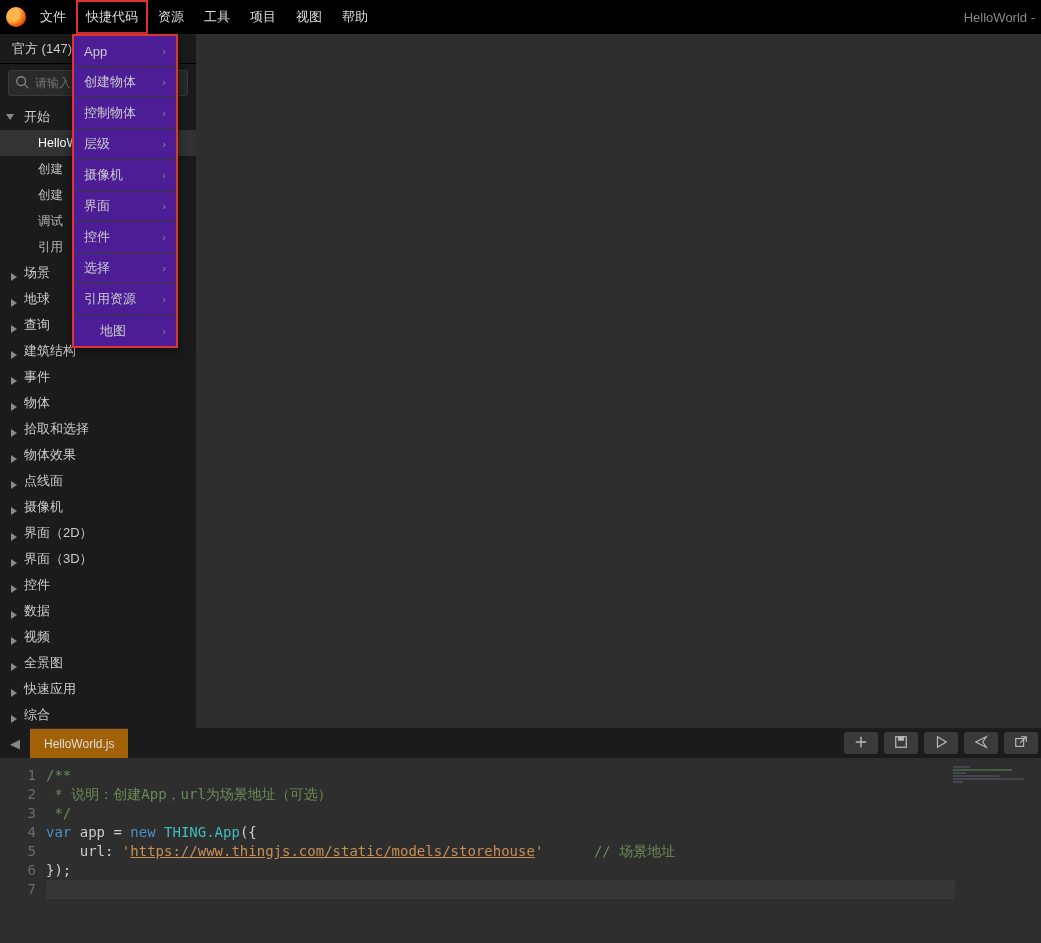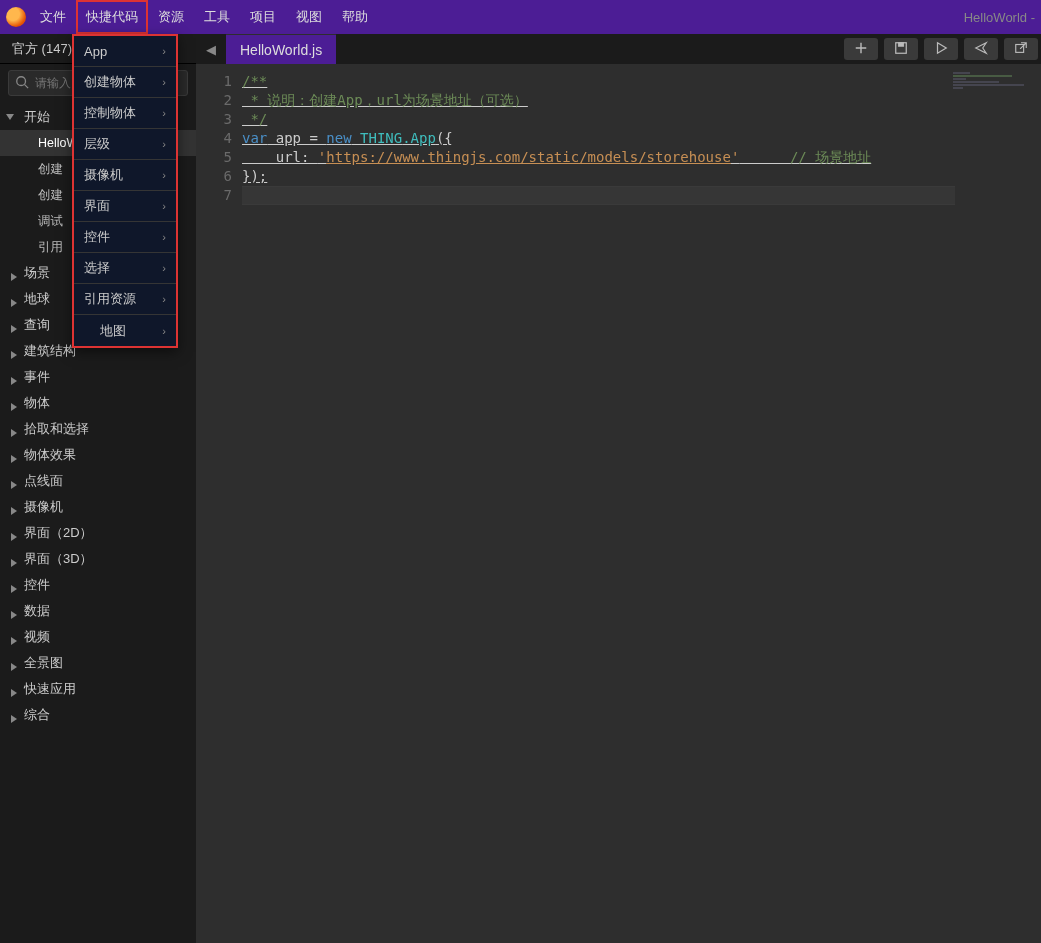--- a/index.html
+++ b/index.html
@@ -1,56 +1,56 @@
 <!DOCTYPE html>
 <html><head>
 <meta charset="utf-8">
 <style>
   * { box-sizing: border-box; margin: 0; padding: 0; }
   html, body { width: 1041px; height: 943px; overflow: hidden; font-family: "Microsoft YaHei", Arial, sans-serif; background:#2e2e2e; color:#ccc; font-size:13px; }
   
-  .menubar { height:34px; background:#4c1d95; display:flex; align-items:center; padding:7px 6px; position:relative; }
+  .menubar { height:34px; background:#000000; display:flex; align-items:center; padding:7px 6px; position:relative; }
   .logo { width:20px; height:20px; border-radius:50%; background:radial-gradient(circle at 35% 35%, #ffb74d 35%, #e65100 70%); margin-right:4px; position:relative;}
   .menubar-item { padding:0 10px; height:34px; display:flex; align-items:center; color:#ddd; font-size:13px; cursor:pointer; }
   .menubar-item.highlighted { outline:2px solid #d33; outline-offset:-2px; }
   .menubar-right { position:absolute; right:6px; top:0; height:34px; display:flex; align-items:center; color:#888; font-size:13px; }
   
-  .shell { display:flex; height:calc(943px - 34px); }
+  .shell { display:flex; height:calc(943px - 34px);flex-direction:column; }
   .sidebar { width:196px; background:#1b1b1b; display:flex; flex-direction:column; position:relative; }
   .sidebar-tabs { height:30px; display:flex; align-items:center; padding-left:12px; color:#ccc; font-size:13px; border-bottom:1px solid #000; }
   .sidebar-search { padding:6px 8px; }
   .sidebar-search-box { display:flex; align-items:center; background:#2a2a2a; border:1px solid #3a3a3a; border-radius:3px; height:26px; padding:0 6px; color:#888; }
   .sidebar-search-box svg { width:14px; height:14px; fill:#888; margin-right:6px; }
   .sidebar-search-box input { flex:1; background:transparent; border:none; outline:none; color:#ccc; font-size:12px; }
   .tree { flex:1; overflow:hidden; padding-top:2px; }
   .tree-item { display:flex; align-items:center; height:26px; padding-left:10px; color:#ccc; cursor:pointer; }
   .tree-item.expanded > .caret { transform:rotate(90deg); }
   .tree-item .caret { width:8px; height:8px; margin-right:6px; transition:transform .1s; }
   .tree-item .caret svg { width:8px; height:8px; fill:#888; }
   .tree-subitem { display:flex; align-items:center; height:26px; padding-left:38px; color:#bbb; cursor:pointer; font-size:12.5px;}
   .tree-subitem.selected { background:#333; color:#fff; }
   
-  .dropdown { position:absolute; top:34px; left:72px; width:106px; background:#0f172a; border:2px solid #d33; box-shadow:0 4px 12px rgba(0,0,0,.5); z-index:100;}
+  .dropdown { position:absolute; top:34px; left:72px; width:106px; background:#4c1d95; border:2px solid #d33; box-shadow:0 4px 12px rgba(0,0,0,.5); z-index:100;}
   .dropdown-item { height:31px; display:flex; align-items:center; justify-content:space-between; padding:0 10px; color:#ccc; font-size:13px; border-bottom:1px solid #353535; cursor:pointer;}
   .dropdown-item:last-child{border-bottom:none;margin-left:16px;}
   .dropdown-item .chev { color:#888; font-size:11px; }
   
   .editor { flex:1; display:flex; flex-direction:column; background:#2e2e2e; }
   .tabs-row { height:30px; background:#1b1b1b; display:flex; align-items:stretch; }
   .tab-collapse { width:30px; display:flex; align-items:center; justify-content:center; background:#1b1b1b; color:#888; cursor:pointer;}
-  .file-tab { display:flex; align-items:center; padding:0 14px; background:#4c1d95; color:#ddd; font-size:14px; border-top:1px solid #2e2e2e; cursor:pointer;}
+  .file-tab { display:flex; align-items:center; padding:0 14px; background:#a16207; color:#ddd; font-size:12px; border-top:1px solid #2e2e2e; cursor:pointer;}
   .tabs-spacer { flex:1; }
   .tool-btn { width:34px; height:22px; margin:4px 3px; background:#3a3a3a; border-radius:3px; display:flex; align-items:center; justify-content:center; color:#bbb; cursor:pointer;}
   .tool-btn svg { width:14px; height:14px; fill:#bbb; stroke:#bbb; }
   
   .code-body { flex:1; display:flex; font-family:Consolas, monospace; font-size:14px; line-height:19px; position:relative;}
   .gutter { width:46px; text-align:right; padding:8px 10px 8px 0; color:#6a6a6a; background:#2e2e2e; user-select:none;}
   .gutter div{height:19px;}
   .code { flex:1; padding:8px 0; position:relative;}
-  .code pre { margin:0; font-family:inherit;text-decoration:underline; }
+  .code pre { margin:0; font-family:inherit; }
   .tok-comment{color:#6c8b57;}
   .tok-kw{color:#4a8fc7;}
   .tok-type{color:#3fbdbd;}
   .tok-prop{color:#ccc;}
   .tok-str{color:#c78f54;}
   .tok-url{color:#c78f54; text-decoration:underline;}
   .tok-plain{color:#ccc;}
   .minimap{position:absolute; top:8px; right:4px; width:84px; height:10px; opacity:.6;}
   .minimap .mline{height:2px; margin-bottom:1px; background:#556; }
   .current-line-hl{position:absolute; left:0; right:86px; top:calc(8px + 19px*6); height:19px; background:rgba(255,255,255,0.04); border-top:1px solid #3a3a3a; border-bottom:1px solid #3a3a3a; pointer-events:none;}

